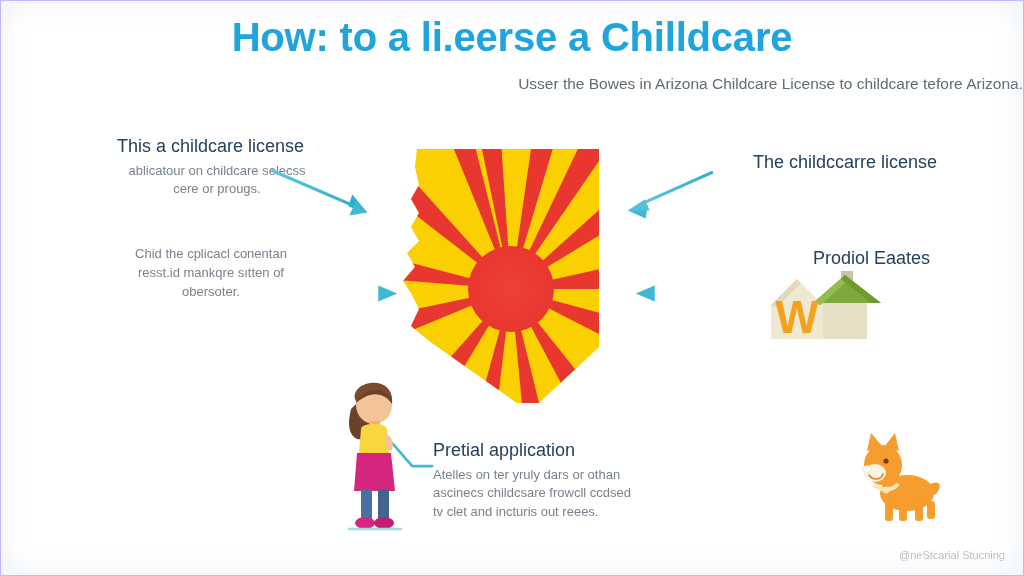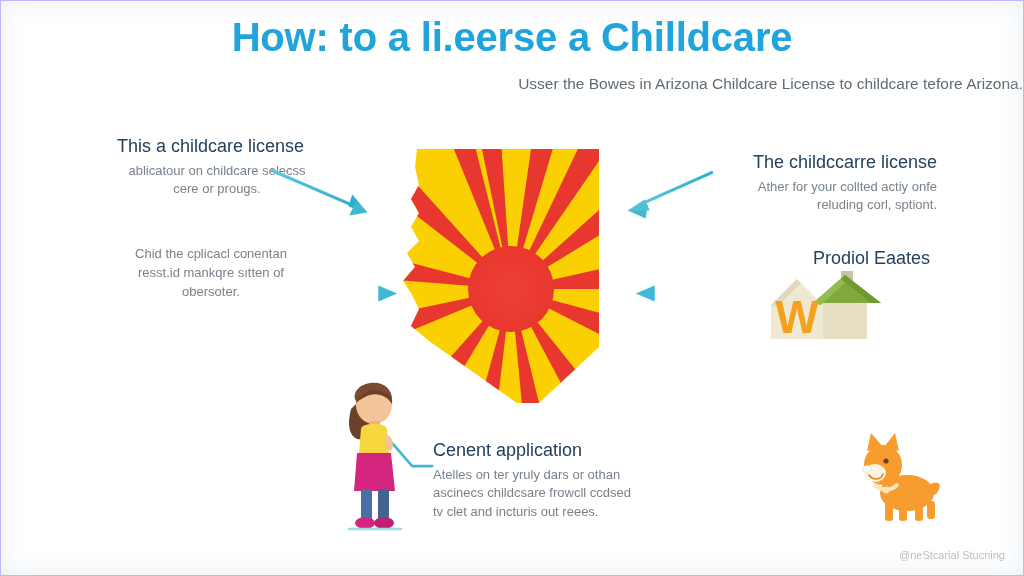--- a/index.html
+++ b/index.html
@@ -226,30 +226,29 @@
     <div class="ch">This a childcare license</div>
     <div class="cb">ablicatour on childcare selecss cere or prougs.</div>
   </div>
 
   <div class="callout" id="callout-midleft">
     <div class="cb">Chid the cplicacl conentan resst.id mankqre sıtten of obersoter.</div>
   </div>
 
   <div class="callout" id="callout-topright">
     <div class="ch">The childccarre license</div>
-    <div class="cb">Ather for your collted actiy onfe reluding corl, sptiont.</div>
   </div>
 
   <div class="callout" id="callout-right2">
     <div class="ch">Prodiol Eaates</div>
     <div class="cb"></div>
   </div>
 
   <div class="callout" id="callout-bottom">
-    <div class="ch">Cenent application</div>
+    <div class="ch">Pretial application</div>
     <div class="cb">Atelles on ter yruly dars or othan ascinecs childcsare frowcll ccdsed tv clet and incturis out reees.</div>
   </div>
 
   <svg id="house-icon" viewBox="0 0 126 74">
 
     <rect x="80" y="2" width="12" height="16" fill="#C9C2A6"></rect>
 
     <polygon points="10,36 36,10 62,36 62,70 10,70" fill="#EFE9D2"></polygon>
     <polygon points="10,36 36,10 40,14 16,38" fill="#E0D9BC"></polygon>
 

